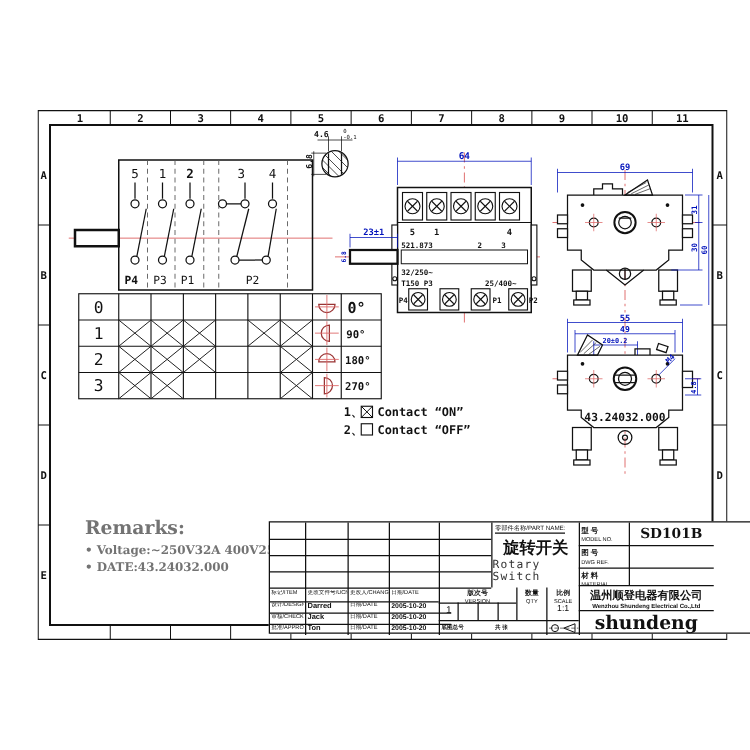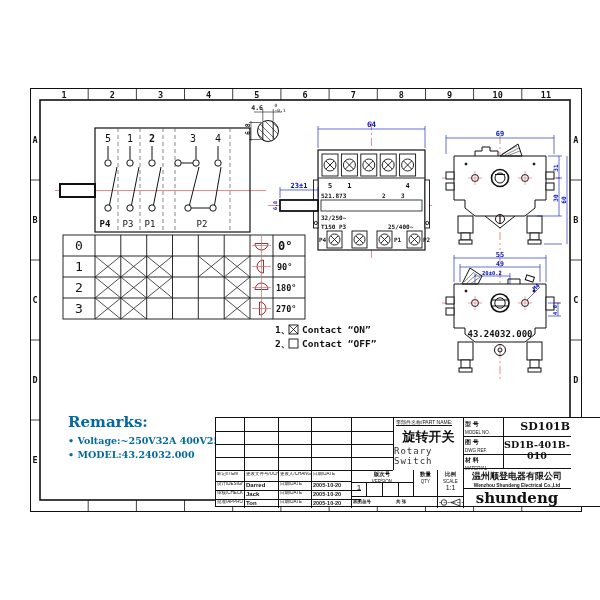--- a/index.html
+++ b/index.html
@@ -471,25 +471,25 @@
     <g stroke="#0011bb" stroke-width="0.6">
       <line x1="518" y1="215" x2="531" y2="215"></line>
         <line x1="518" y1="228" x2="531" y2="228"></line>
       <line x1="528" y1="215" x2="528" y2="228"></line>
     </g>
     <text x="526.5" y="222" font-size="5.5" class="dimtxt" transform="rotate(-90 526.5 222)" text-anchor="middle">4.8</text>
     <text x="470" y="249" font-size="9" font-weight="bold" text-anchor="middle">43.24032.000</text>
   </g>
 </svg>
 
-<div class="abs" style="left:68px;top:413px;width:170px;color:#0369a1;font-family:'DejaVu Serif',serif;">
+<div class="abs" style="left:68px;top:413px;width:170px;color:#737373;font-family:'DejaVu Serif',serif;">
   <div style="font-size:15px;font-weight:bold;margin-bottom:3px;">Remarks:</div>
   <div style="font-size:9.5px;font-weight:bold;line-height:1.5;">
     <div>• <span>Voltage:~250V32A 400V25A</span></div>
-    <div>• <span>MODEL:43.24032.000</span></div>
+    <div>• <span>DATE:43.24032.000</span></div>
   </div>
 </div>
 
 <div class="tb" style="left:215px;top:417px;width:425px;height:90px;border-width:1.3px;font-size:5px;">
 
   <div class="ln" style="left:0;top:13px;width:177px;height:1px;"></div>
   <div class="ln" style="left:0;top:26px;width:177px;height:1px;"></div>
   <div class="ln" style="left:0;top:39px;width:177px;height:1px;"></div>
   <div class="ln" style="left:0;top:52px;width:177px;height:1px;"></div>
   <div class="ln" style="left:0;top:63px;width:135px;height:1px;"></div>
@@ -563,26 +563,25 @@
   <div class="ln" style="left:287px;top:0;width:1px;height:50px;"></div>
   <div class="ln" style="left:247px;top:18px;width:108px;height:1px;"></div>
   <div class="ln" style="left:247px;top:36px;width:108px;height:1px;"></div>
   <div class="ln" style="left:247px;top:50px;width:108px;height:1px;"></div>
   <div class="ln" style="left:247px;top:70px;width:108px;height:1px;"></div>
 
   <div class="cell" style="left:249px;top:2px;width:37px;">
     <span style="font-size:6px;font-weight:bold;">型 号</span><br>
     <span style="font-size:4.5px;">MODEL NO.</span>
   </div>
-  <div class="cell" style="left:288px;top:2px;width:66px;font-size:11px;font-weight:bold;text-align:right;font-family:'DejaVu Serif',serif;">SD101B</div>
+  <div class="cell" style="left:288px;top:2px;width:66px;font-size:11px;font-weight:bold;text-align:center;font-family:'DejaVu Serif',serif;">SD101B</div>
   <div class="cell" style="left:249px;top:20px;width:37px;">
     <span style="font-size:6px;font-weight:bold;">图 号</span><br>
     <span style="font-size:4.5px;">DWG REF.</span>
   </div>
-  <div class="cell" style="left:288px;top:21px;width:66px;font-size:9.5px;font-weight:bold;text-align:center;font-family:'DejaVu Serif',serif;">SD1B-401B-010</div>
   <div class="cell" style="left:249px;top:38px;width:37px;">
     <span style="font-size:6px;font-weight:bold;">材 料</span><br>
     <span style="font-size:4.5px;">MATERIAL</span>
   </div>
   <div class="cell" style="left:248px;top:52px;width:106px;text-align:center;">
     <div style="font-size:9px;font-weight:bold;">温州顺登电器有限公司</div>
     <div style="font-size:4.8px;font-weight:bold;">Wenzhou Shundeng Electrical Co.,Ltd</div>
   </div>
   <div class="cell" style="left:248px;top:71px;width:106px;text-align:center;font-size:15px;font-weight:bold;font-family:'DejaVu Serif',serif;">shundeng</div>
 </div>

